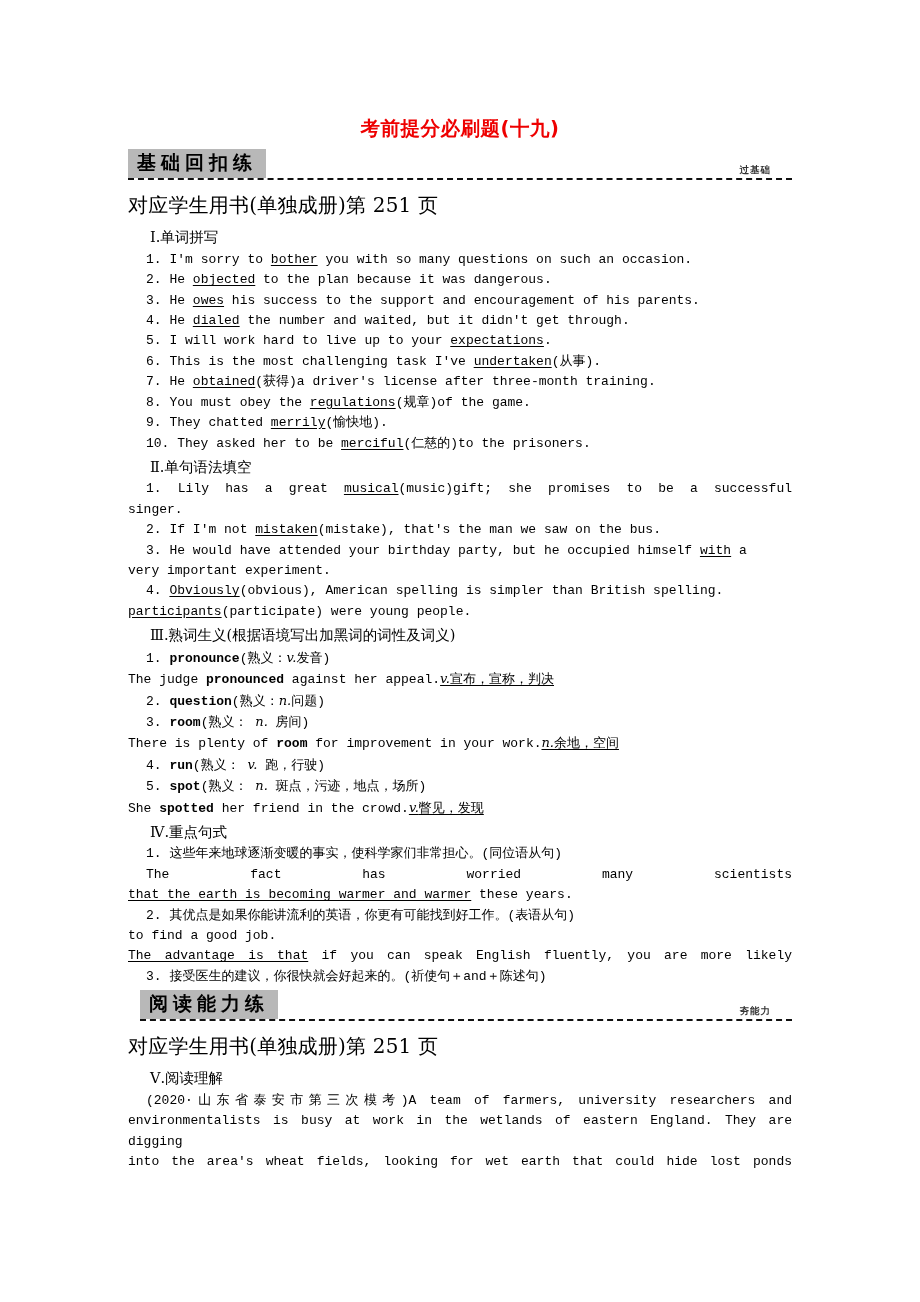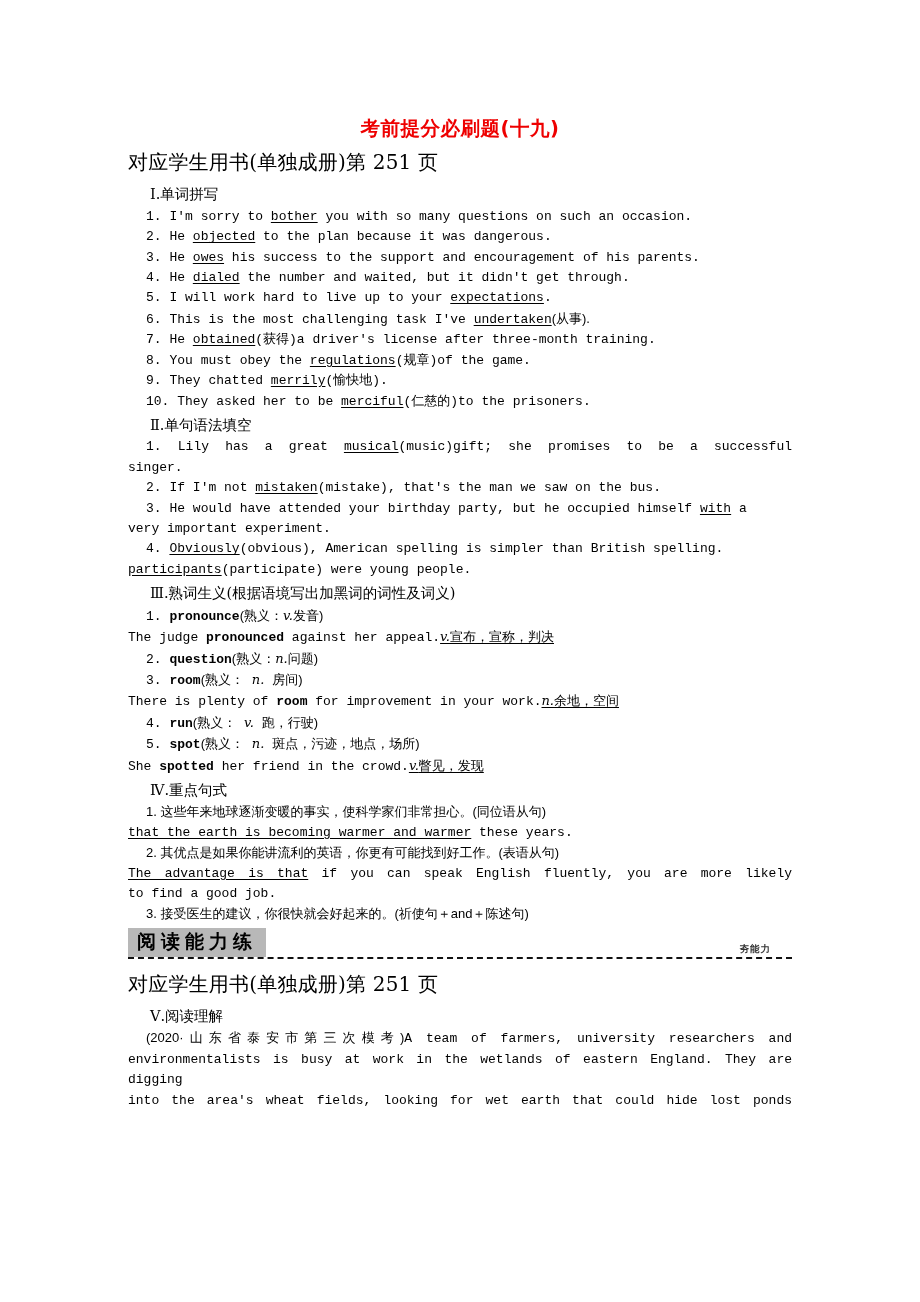--- a/index.html
+++ b/index.html
@@ -114,35 +114,40 @@
     text-align-last: justify;
   }
   u.ans {
     text-decoration: underline;
     text-underline-offset: 2px;
   }
   b.kw {
     font-weight: bold;
   }
   .cn {
-    font-family: Liberation Sans, sans-serif;
+    font-family: Liberation Mono, monospace;
   }
   .it {
     font-family: "DejaVu Serif", serif;
     font-style: italic;
   }
 </style>
 </head>
 <body>
 
 <div class="page">
 <div class="content">
 
   <div class="doc-title">考前提分必刷题(十九)</div>
 
+  <div class="banner-row">
+    <div class="banner-dash"></div>
+    <span class="banner-box">基础回扣练</span>
+    <span class="banner-tag">过基础</span>
+  </div>
   <div class="ref-line">对应学生用书(单独成册)第 251 页</div>
 
   <div class="sec-head">Ⅰ.单词拼写</div>
 
   <div class="line indent">
     <span>1.</span>
     <span>I'm sorry to </span><u class="ans">bother</u><span> you with so many questions on such an occasion.</span>
   </div>
   <div class="line indent">
     <span>2.</span>
@@ -242,35 +247,36 @@
   <div class="line">
     <span>She </span><b class="kw">spotted</b><span> her friend in the crowd.</span><u class="ans"><span class="it">v.</span><span class="cn">瞥见，发现</span></u>
   </div>
 
   <div class="sec-head">Ⅳ.重点句式</div>
 
   <div class="line indent cn">
     <span>1.</span>
     <span>这些年来地球逐渐变暖的事实，使科学家们非常担心。(同位语从句)</span>
   </div>
+  <div class="line just-spread indent">The fact has worried many scientists</div>
   <div class="line"><u class="ans">that the earth is becoming warmer and warmer</u><span> these years.</span></div>
 
   <div class="line indent cn">
     <span>2.</span>
     <span>其优点是如果你能讲流利的英语，你更有可能找到好工作。(表语从句)</span>
   </div>
+  <div class="line">to find a good job.</div>
   <div class="line just-spread"><u class="ans">The advantage is that</u><span> if you can speak English fluently, you are more likely</span></div>
-  <div class="line">to find a good job.</div>
 
   <div class="line indent cn">
     <span>3.</span>
     <span>接受医生的建议，你很快就会好起来的。(祈使句＋and＋陈述句)</span>
   </div>
 
-  <div class="banner-row" style="margin-top:3px;">
+  <div class="banner-row" style="margin-top:3px;margin-left:12px;">
     <div class="banner-dash"></div>
     <span class="banner-box">阅读能力练</span>
     <span class="banner-tag">夯能力</span>
   </div>
   <div class="ref-line">对应学生用书(单独成册)第 251 页</div>
 
   <div class="sec-head">Ⅴ.阅读理解</div>
 
   <div class="line just-spread indent">
     <span class="cn">(2020·山东省泰安市第三次模考)</span><span>A team of farmers, university researchers and</span>

